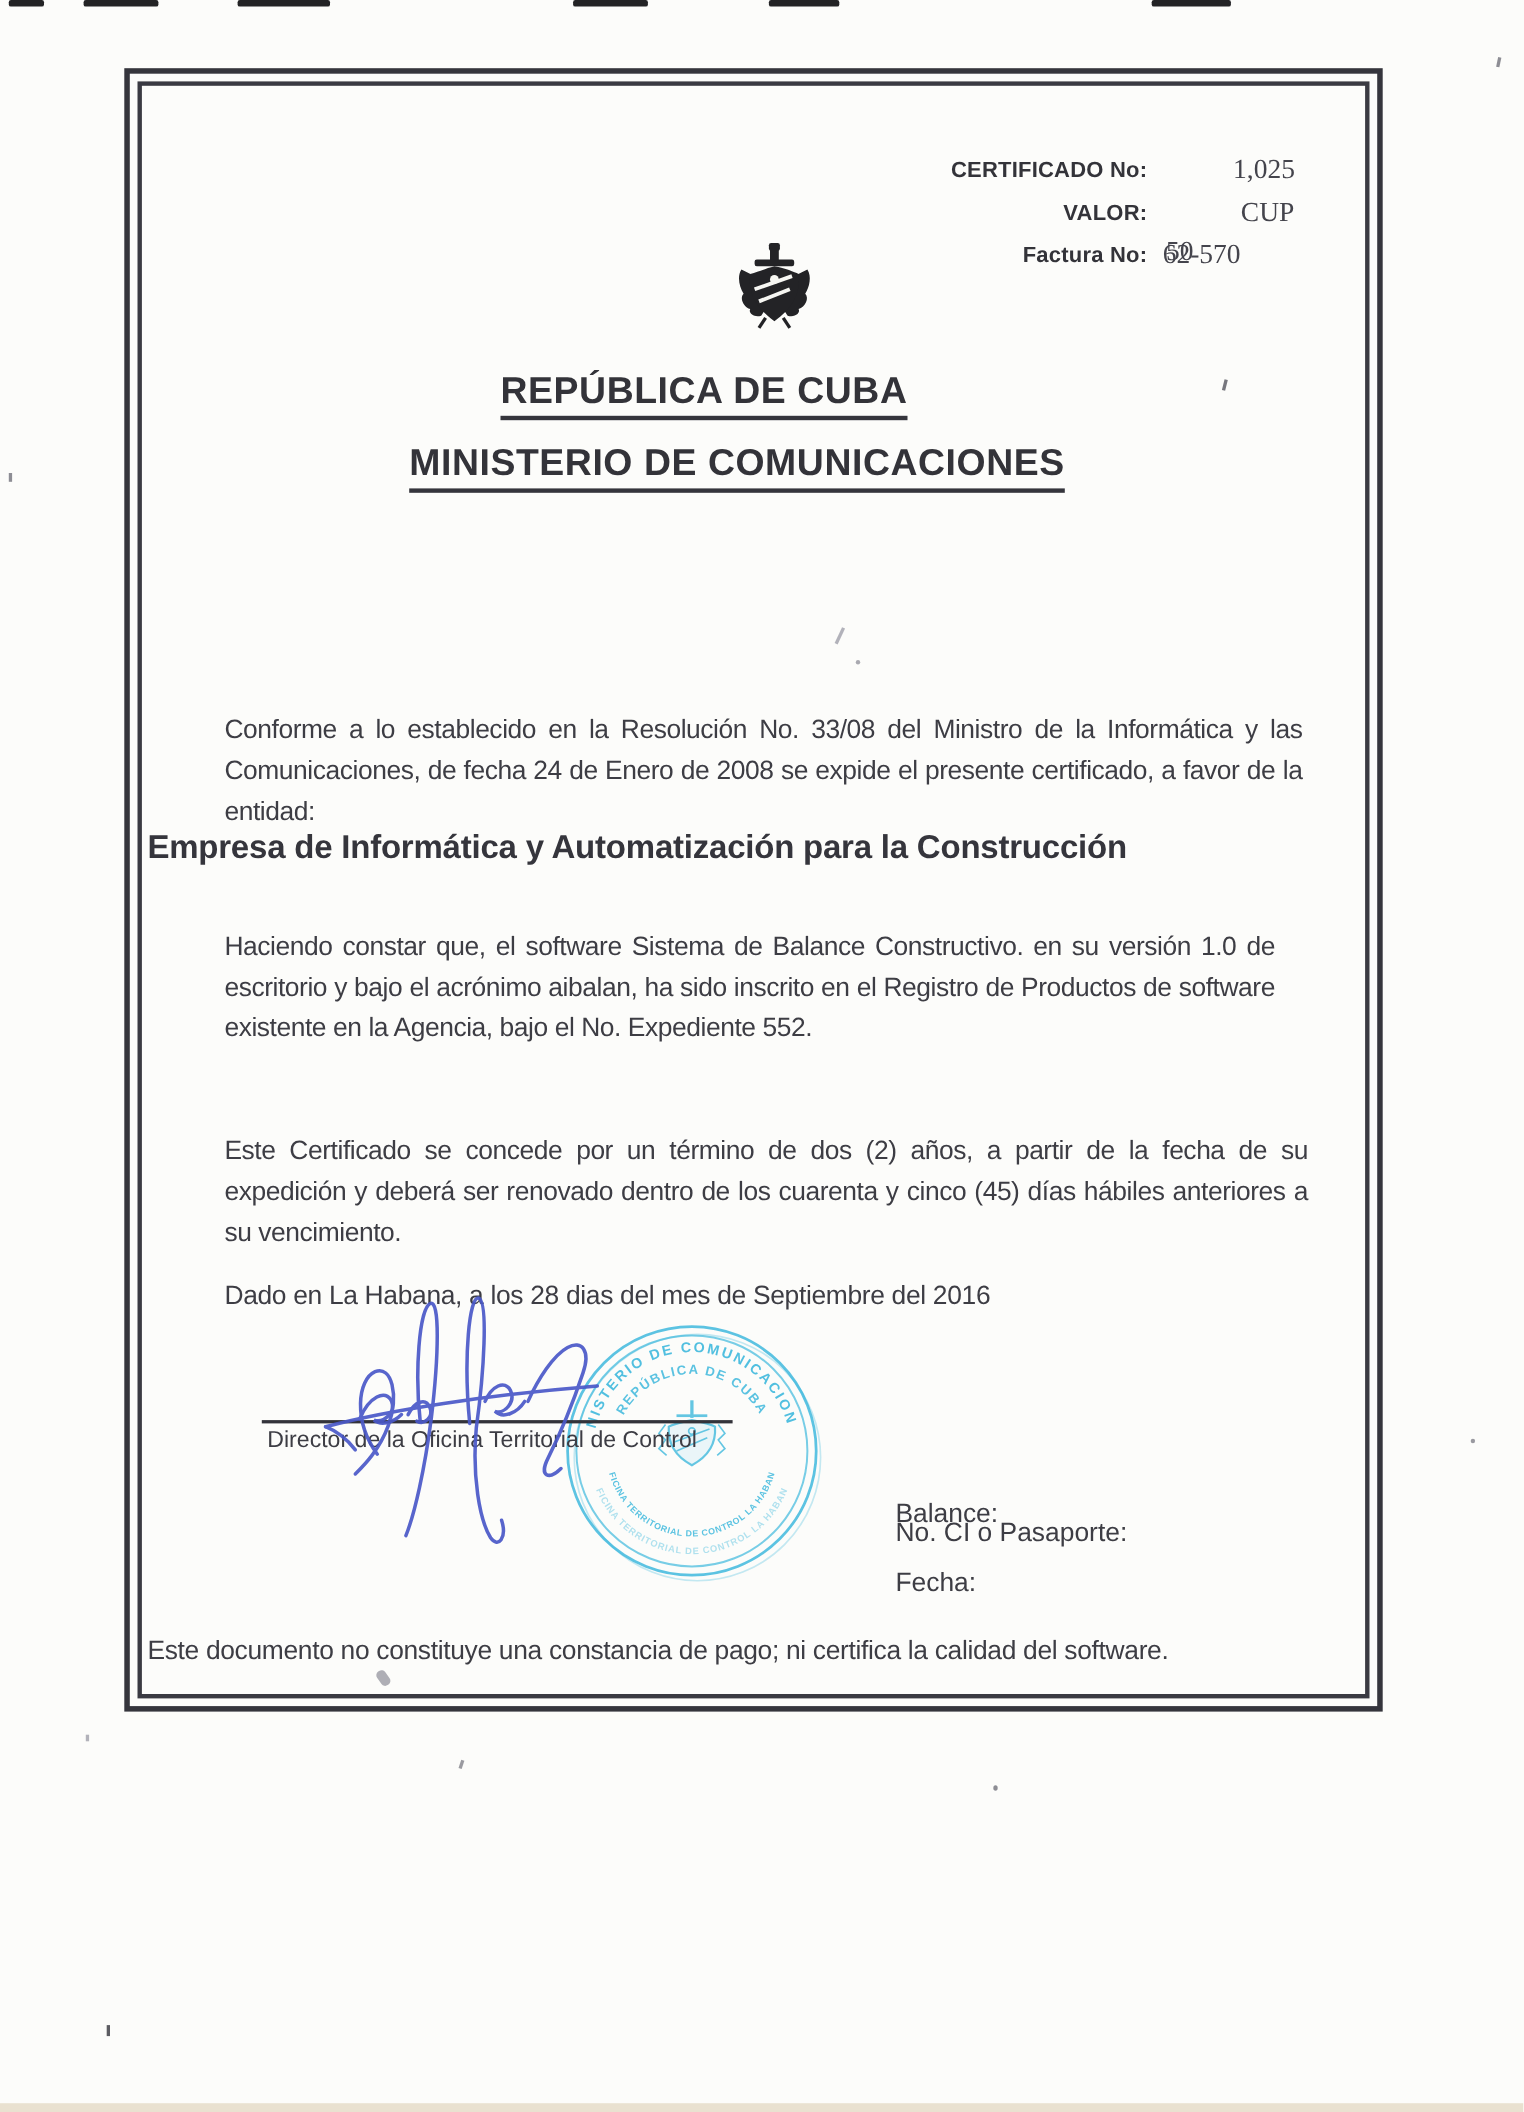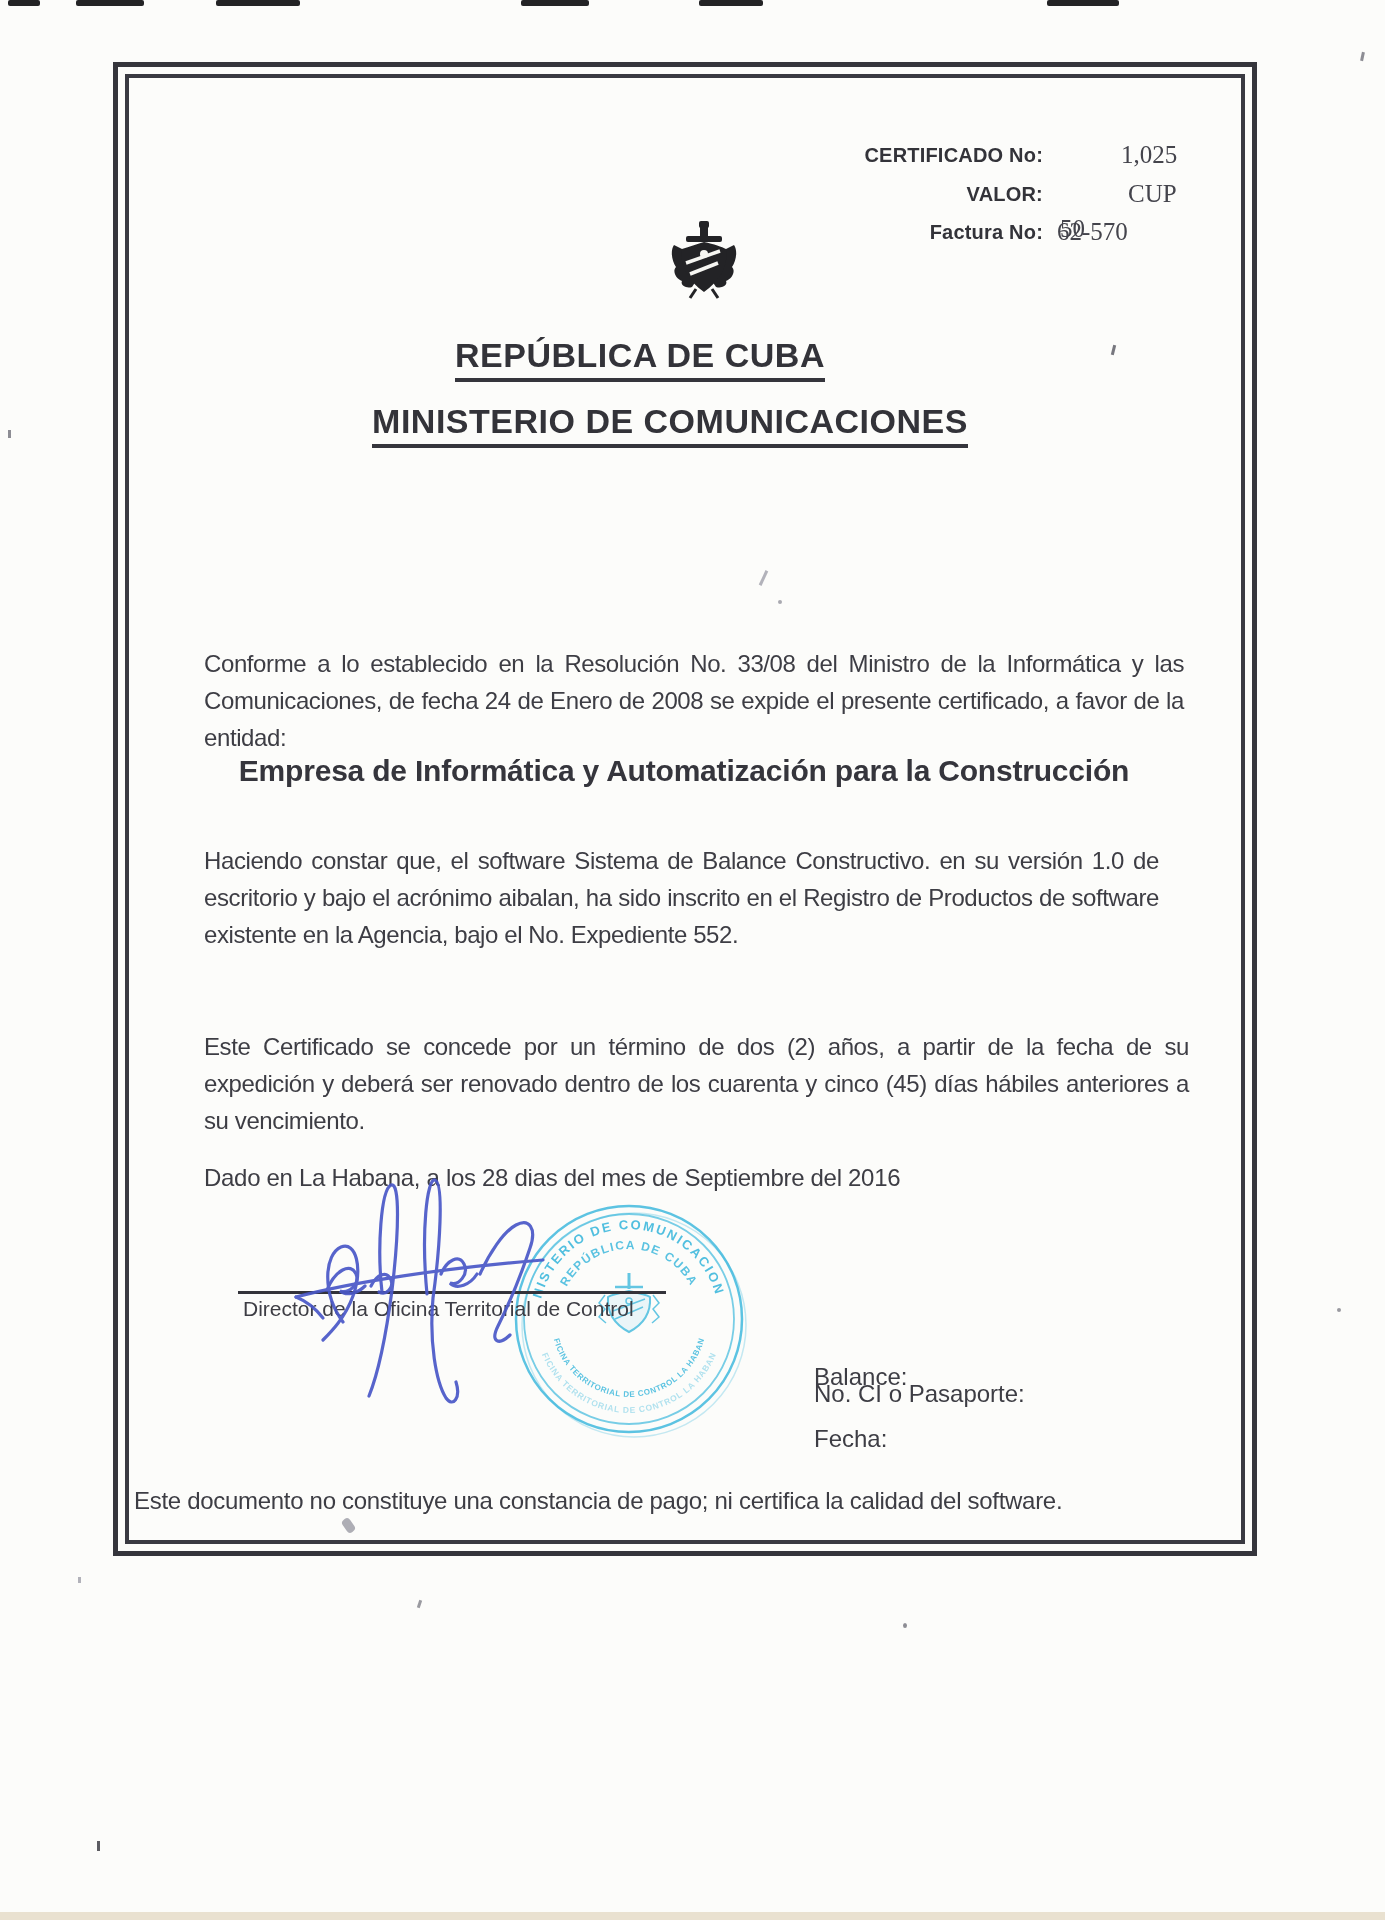--- a/index.html
+++ b/index.html
@@ -32,21 +32,21 @@
   .title-text{
     display:inline-block;font-weight:bold;font-size:34px;letter-spacing:.5px;
     color:#333339;border-bottom:4px solid #35353c;padding-bottom:3px;
   }
   
   .para{
     position:absolute;font-size:24px;line-height:37px;letter-spacing:-0.4px;
     text-align:justify;color:#3d3d44;
   }
   .entity{
-    position:absolute;left:134px;width:1100px;text-align:center;
+    position:absolute;left:134px;width:1100px;text-align:left;
     font-weight:bold;font-size:30px;color:#35353c;letter-spacing:-0.2px;
   }
   .plain-line{position:absolute;font-size:24px;color:#3d3d44;letter-spacing:-0.3px;}
   
   .sig-rule{position:absolute;left:238px;top:1291px;width:428px;border-top:3px solid #33333a;}
   .signer{position:absolute;left:243px;top:1297px;font-size:21px;color:#3d3d44;}
   .receipt-line{position:absolute;left:814px;font-size:24px;color:#3d3d44;}
   .footer-line{
     position:absolute;left:134px;width:1110px;top:1487px;text-align:left;
     font-size:24px;color:#3d3d44;letter-spacing:-0.3px;

